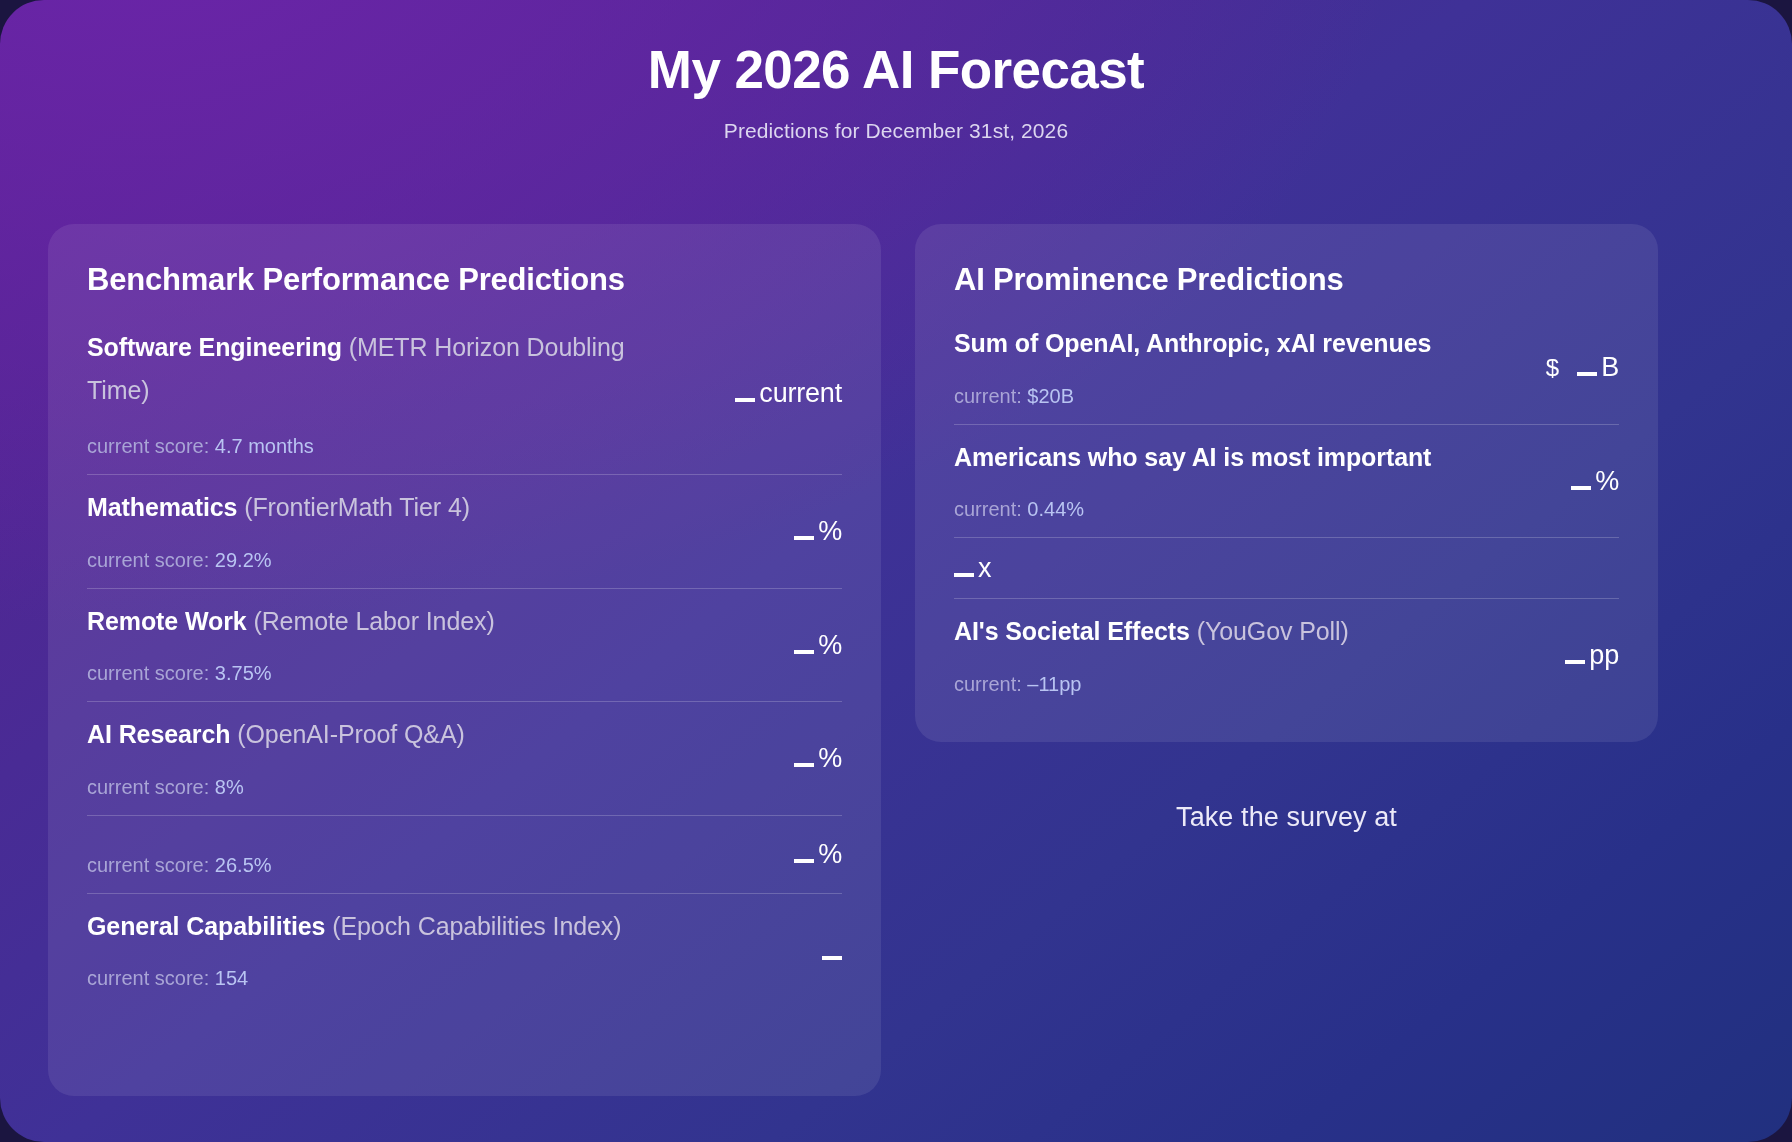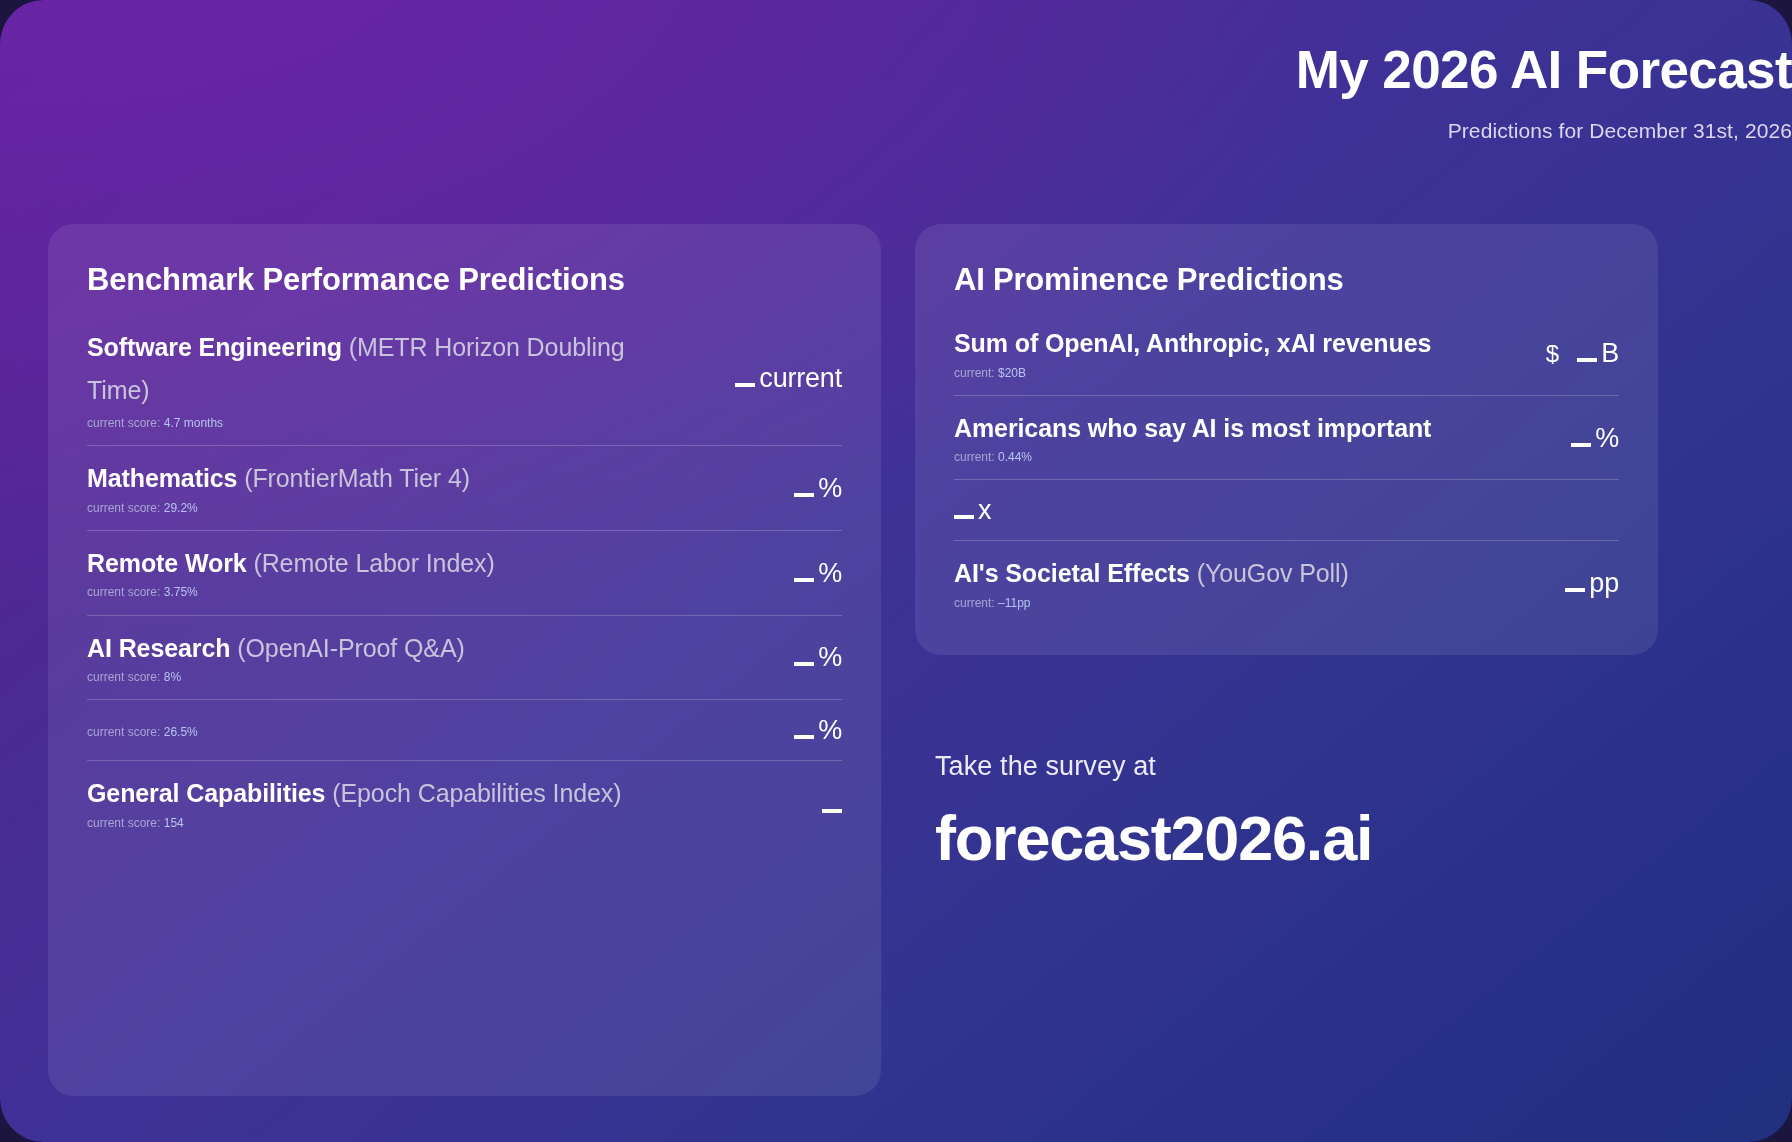--- a/index.html
+++ b/index.html
@@ -20,21 +20,21 @@
     border-radius: 44px;
     overflow: hidden;
     background:
       radial-gradient(120% 105% at 8% -6%, #6a25a8 0%, rgba(106,37,168,0) 58%),
       linear-gradient(141deg, #5b2192 0%, #4e2894 22%, #3f3197 46%, #32348f 68%, #283089 84%, #21307f 100%);
   }
 
   
   #header {
     padding-top: 40px;
-    text-align: right;
+    text-align: center;
   }
   #page-title {
     font-size: 53px;
     font-weight: 700;
     letter-spacing: -0.6px;
     color: #ffffff;
     line-height: 1.12;
   }
   #page-subtitle {
     margin-top: 20px;
@@ -91,22 +91,22 @@
     font-weight: 700;
     color: #ffffff;
     line-height: 1.42;
     letter-spacing: -0.1px;
   }
   .row-source {
     font-weight: 400;
     color: #c9c3dd;
   }
   .row-current {
-    margin-top: 3px;
-    font-size: 12px;
+    margin-top: 21px;
+    font-size: 20px;
     font-weight: 400;
     color: #a9a5d6;
     line-height: 1.35;
   }
   .row-current .cur-value { color: #b9c4f2; }
 
   
   .row-value {
     flex: none;
     display: flex;
@@ -133,22 +133,22 @@
     letter-spacing: -0.2px;
   }
   .val-unit:empty { display: none; }
 
   
   #row-software-engineering .row-text { max-width: 540px; }
   #row-software-engineering .row-label { line-height: 1.72; }
 
   
   #cta {
-    margin-top: 96px;
-    text-align: left;
+    margin-top: 60px;
+    text-align: center;
     padding: 0 20px;
   }
   #cta-lead {
     font-size: 27px;
     font-weight: 400;
     color: #eceaf8;
     letter-spacing: 0.1px;
   }
   #cta-url {
     margin-top: 20px;
@@ -275,18 +275,17 @@
               <div class="row-value">
                 <span class="val-blank"></span>
                 <span class="val-unit">pp</span>
               </div>
             </div>
           </div>
       </section>
 
       <div id="cta">
         <div id="cta-lead">Take the survey at</div>
-        <div id="cta-url">forecast2026.ai</div>
       </div>
     </div>
 
   </div>
 </div>
 
 </body></html>

